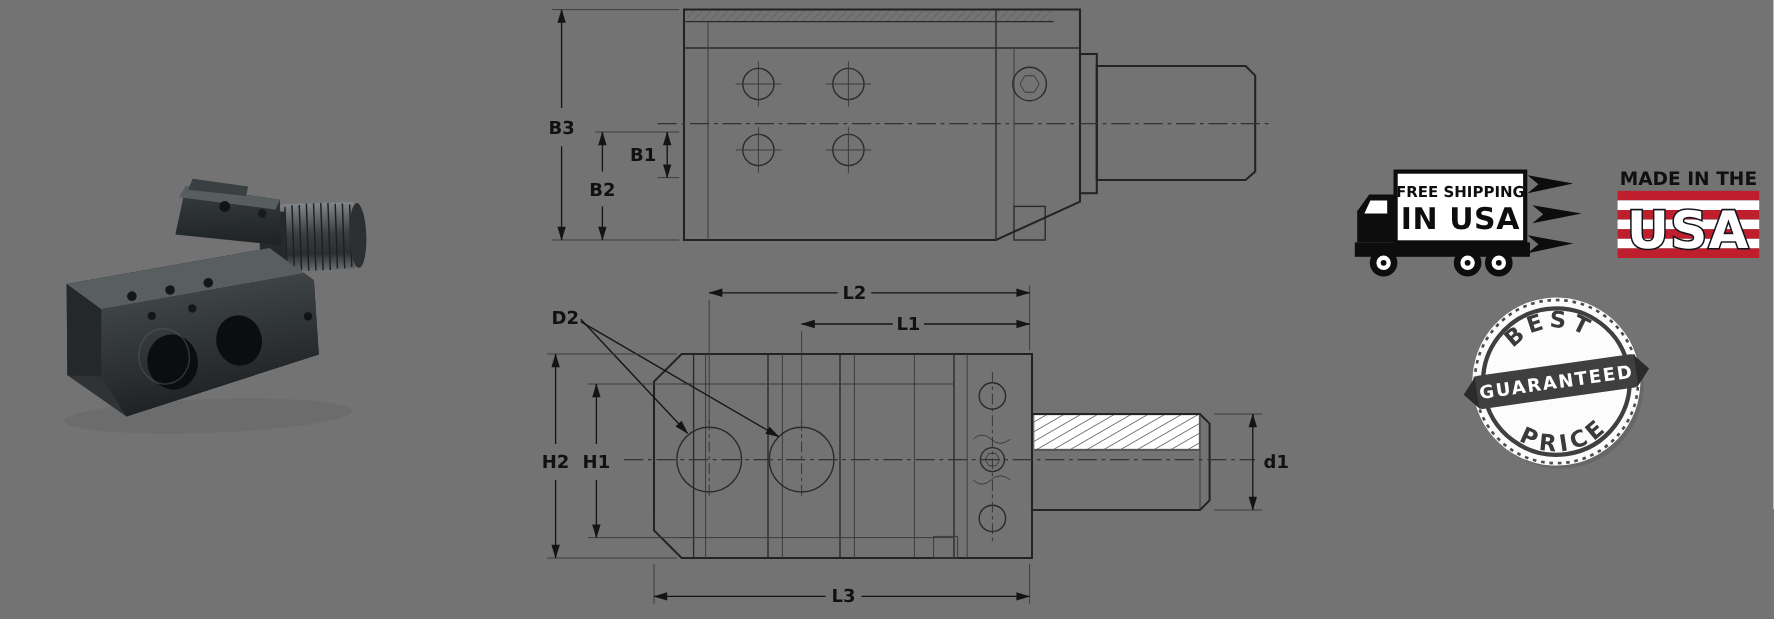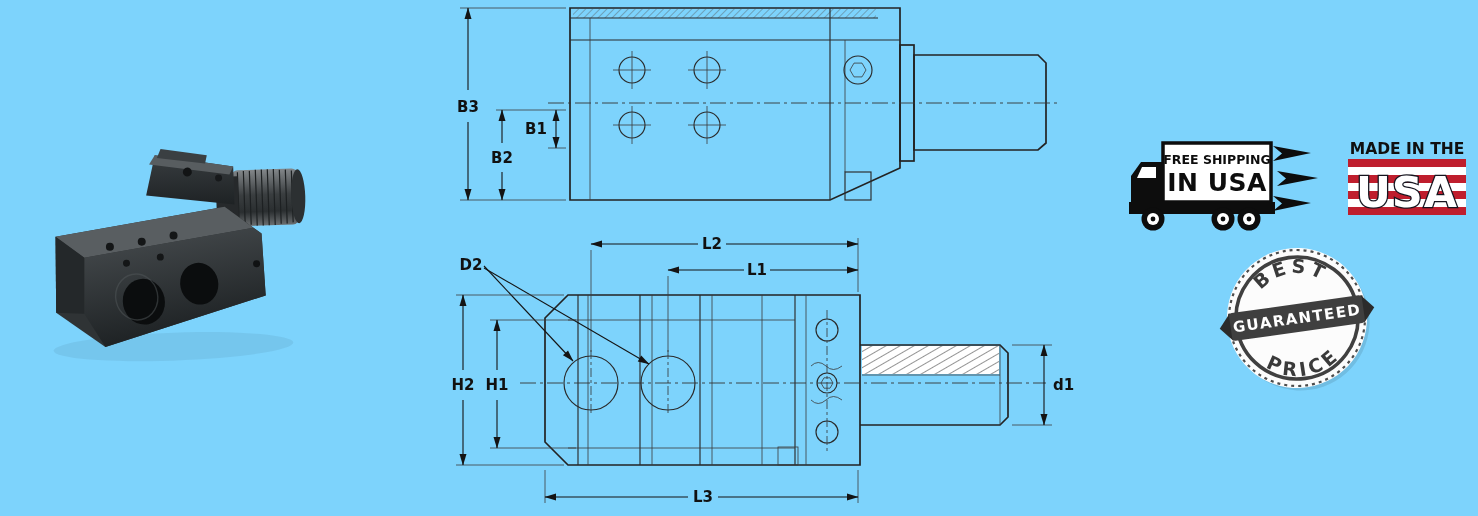--- a/index.html
+++ b/index.html
@@ -1,16 +1,16 @@
 <!DOCTYPE html>
 <html><head>
 <meta charset="utf-8">
 <style>
   html,body{margin:0;padding:0;background:#ffffff;}
-  .canvas{position:relative;width:1478px;height:516px;background:#7dd3fc;overflow:hidden;
+  .canvas{position:relative;width:1478px;height:516px;background:#737373;overflow:hidden;
           font-family:"DejaVu Sans","Liberation Sans",sans-serif;}
   svg{position:absolute;top:0;left:0;display:block;}
   
   .ln  {stroke:#232323;stroke-width:1.7;fill:none;stroke-linejoin:miter;}
   .md  {stroke:#2a2a2a;stroke-width:1.15;fill:none;}
   .thin{stroke:#3a3a3a;stroke-width:0.8;fill:none;}
   .cl  {stroke:#333;stroke-width:0.9;fill:none;stroke-dasharray:16 4 3 4;}
   .ctr {stroke:#333;stroke-width:0.8;fill:none;stroke-dasharray:9 3 3 3;}
   .dim {stroke:#141414;stroke-width:1.1;fill:none;}
   .ext {stroke:#3c3c3c;stroke-width:0.8;fill:none;}

